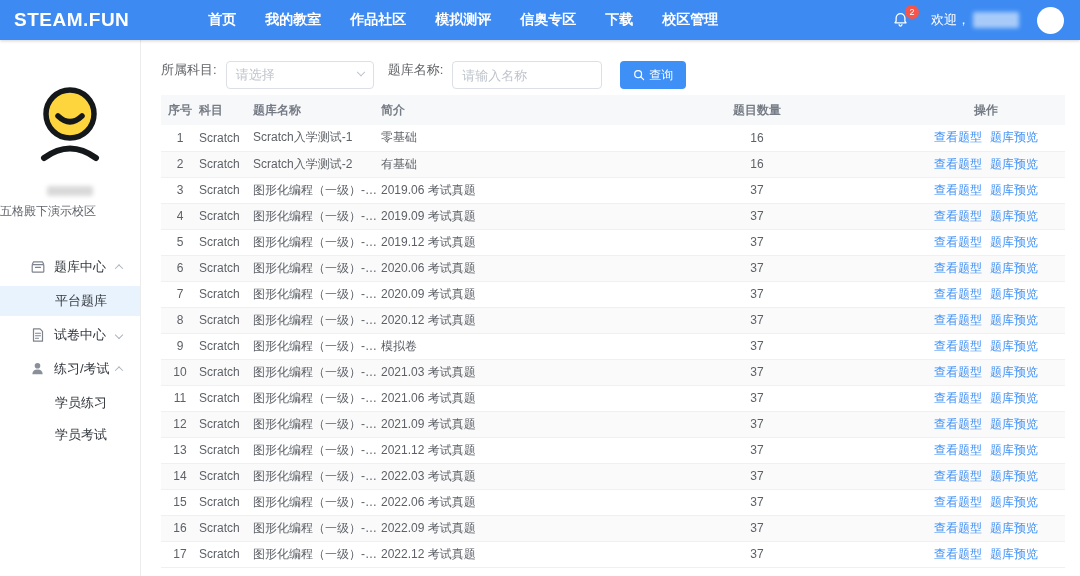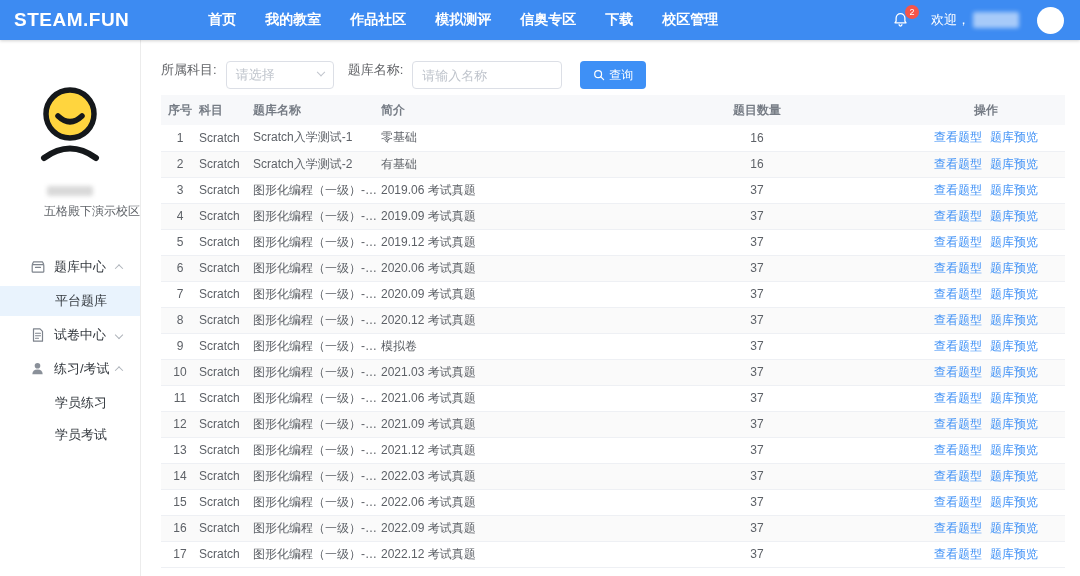--- a/index.html
+++ b/index.html
@@ -23,38 +23,38 @@
                    background:rgba(255,255,255,.55); border-radius:2px; filter:blur(2px); }
   .avatar { width:27px; height:27px; border-radius:50%; background:#fff; margin:0 16px 0 18px;
             overflow:hidden; cursor:pointer; flex:0 0 27px; }
 
   
   .layout { flex:1; display:flex; min-height:0; }
   .sidebar { width:141px; flex:0 0 141px; border-right:1px solid #ececec; padding-top:42px; }
   .side-logo { display:flex; justify-content:center; }
   .redacted-line { width:46px; height:10px; background:#d9d9d9; border-radius:2px;
                    filter:blur(2px); margin:14px auto 7px; }
-  .campus-name { text-align:right; font-size:12px; color:#5f6368; }
+  .campus-name { text-align:left; font-size:12px; color:#5f6368; }
   .menu { margin-top:30px; }
   .menu-item { height:34px; display:flex; align-items:center; padding-left:30px;
                font-size:13px; color:#33383e; cursor:pointer; }
   .menu-item .mi-icon { width:16px; height:16px; margin-right:8px; color:#7d838c; display:flex; }
   .chev { width:6px; height:6px; border-right:1.4px solid #aeb3ba; border-bottom:1.4px solid #aeb3ba;
           margin-left:auto; margin-right:18px; }
   .chev.up { transform:rotate(-135deg) translate(-1px,-1px); }
   .chev.down { transform:rotate(45deg); }
   .sub-item { height:30px; line-height:30px; padding-left:55px; font-size:13px; color:#33383e;
               cursor:pointer; margin:2px 0; }
   .sub-item.active { background:#e9f3fd; }
 
   
   .main { flex:1; padding:21px 15px 0 20px; min-width:0; }
   .filter-bar { display:flex; align-items:flex-start; margin-bottom:6px; }
   .f-label { font-size:13px; color:#606266; margin-right:9px; white-space:nowrap; }
-  .select-box { width:108px; height:28px; border:1px solid #dcdfe6; border-radius:4px;
+  .select-box { width:148px; height:28px; border:1px solid #dcdfe6; border-radius:4px;
                 display:flex; align-items:center; padding:0 9px; margin-right:14px; cursor:pointer;
                 background:#fff; }
   .placeholder { font-size:13px; color:#bfc4cc; flex:1; }
   .sel-chev { width:6px; height:6px; border-right:1.4px solid #c0c4cc; border-bottom:1.4px solid #c0c4cc;
               transform:rotate(45deg) translate(-2px,-2px); }
   .text-input { width:150px; height:28px; border:1px solid #dcdfe6; border-radius:4px;
                 padding:0 9px; font-size:13px; color:#606266; margin-right:18px;
                 font-family:"Liberation Sans", sans-serif; }
   .text-input::placeholder { color:#bfc4cc; }
   .search-btn { height:28px; background:#3e90f6; color:#fff; border:none; border-radius:4px;

